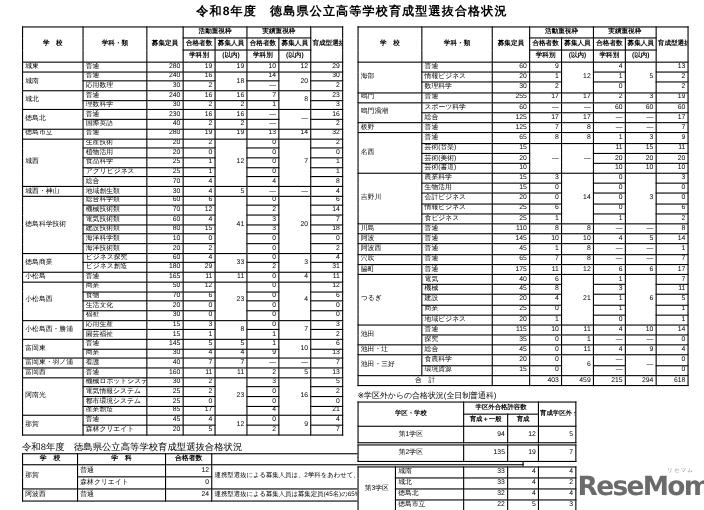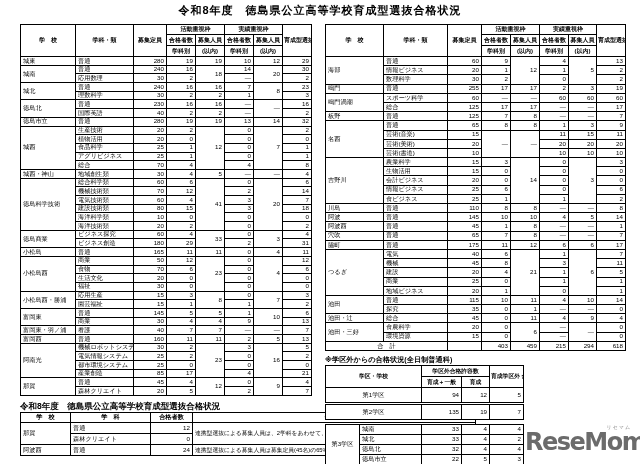--- a/index.html
+++ b/index.html
@@ -27,21 +27,21 @@
   
   .main td{height:7.7px;font-size:6.2px}
   .main th{font-size:6px;padding:0 1px}
   .main tr.h1 th{height:9px}
   .main tr.h2 th,.main tr.h3 th{height:10px}
   .t-left{left:20px;top:24px;width:291px}
   .t-right{left:325px;top:24px;width:300px}
   .t-right td{height:8.2px}
 
   
-  .sec-title{position:absolute;font-weight:bold}
+  .sec-title{position:absolute;font-weight:normal}
   .renkei-title{left:20px;top:401px;font-size:8.5px}
   .kugai-title{left:325px;top:355px;font-size:7.2px}
 
   
   .t-renkei{left:20px;top:412px;width:455px}
   .t-renkei th{font-size:6.2px;height:9px}
   .t-renkei td{height:10px;font-size:6.2px}
   .t-renkei td.rem{white-space:normal;font-size:5.8px;line-height:1.15;text-align:left}
 
   

